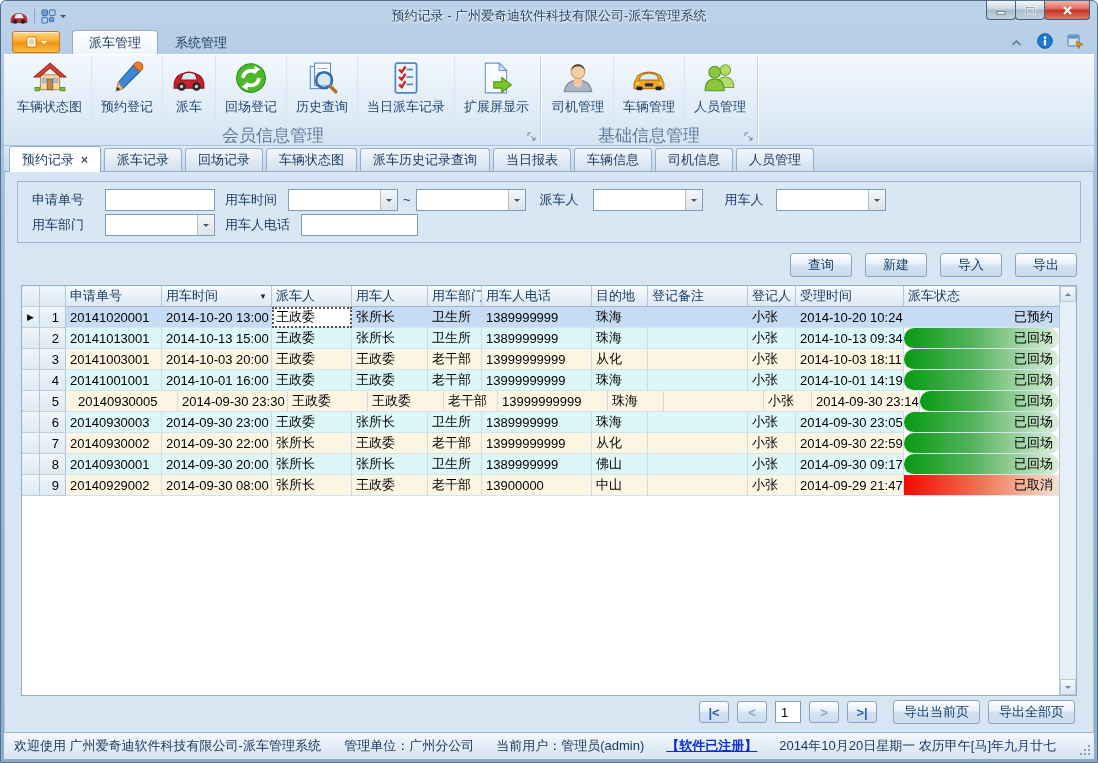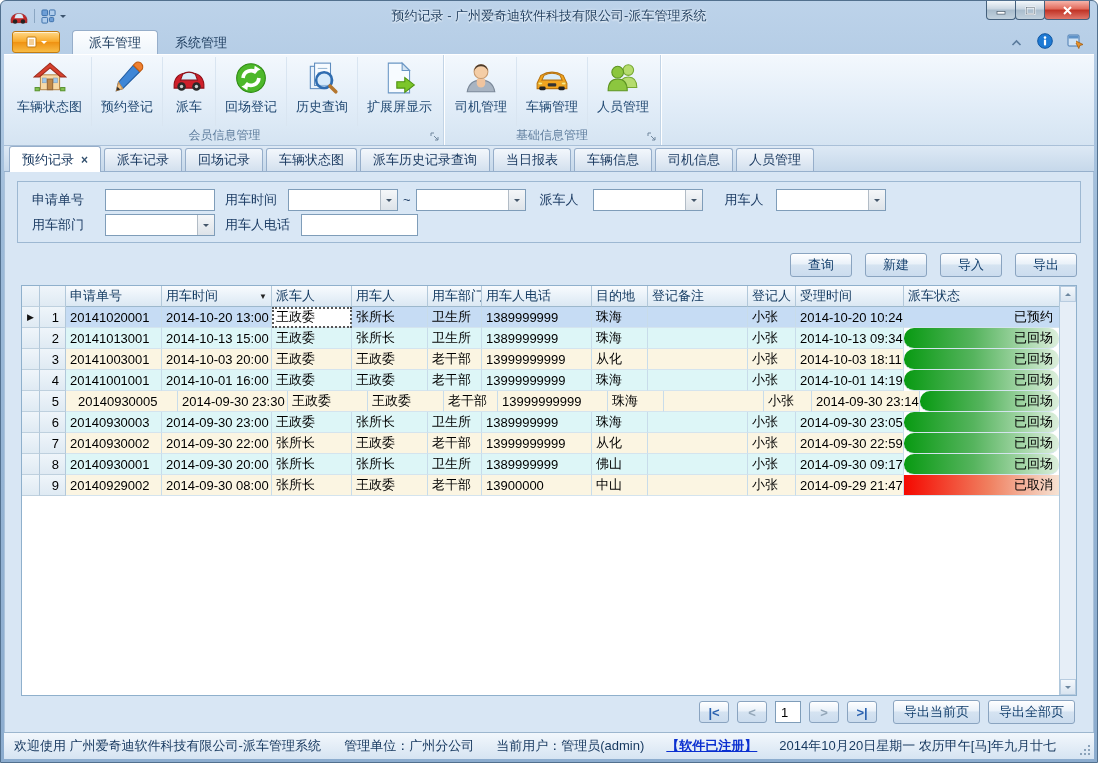--- a/index.html
+++ b/index.html
@@ -36,21 +36,21 @@
     border-top: 1px solid #fff; border-bottom: 1px solid #a9c0d8; }
   .rgroup { display: flex; flex-direction: column; border-right: 1px solid #c2d4e6; box-shadow: 1px 0 0 #fff; }
   .rgroup-buttons { flex: 1; display: flex; align-items: stretch; padding: 2px 2px 0; }
   .rb-btn { display: flex; flex-direction: column; align-items: center; padding: 4px 9px 2px;
     border-right: 1px solid #d9e5f1; cursor: default; }
   .rb-btn:last-child { border-right: none; }
   .rb-icon { width: 34px; height: 34px; flex: none; }
   .rb-icon svg { width: 34px; height: 34px; }
   .rb-label { margin-top: 3px; color: #234a73; white-space: nowrap; }
   .rgroup-label { height: 19px; display: flex; align-items: center; justify-content: center;
-    color: #5f7e9e; font-size: 12px; position: relative; }
+    color: #5f7e9e; font-size: 17px; position: relative; }
   .launcher { position: absolute; right: 4px; bottom: 4px; line-height: 0; }
   
   .docbar { height: 26px; flex: none; background: linear-gradient(#dde9f5, #c6d8ea);
     border-bottom: 1px solid #96b0cc; display: flex; align-items: flex-end; padding-left: 5px; gap: 3px; }
   .dtab { height: 23px; padding: 0 12px; display: flex; align-items: center; gap: 7px; color: #17375e;
     background: linear-gradient(#f3f7fc, #d3e0ee); border: 1px solid #96aeca; border-bottom: none;
     border-radius: 3px 3px 0 0; white-space: nowrap; }
   .dtab.active { height: 26px; background: #fff; margin-bottom: -1px; }
   .dtab-close { color: #33506e; font-size: 12px; font-weight: bold; }
   
@@ -234,20 +234,32 @@
           <div class="rb-btn">
             <span class="rb-icon"><svg viewBox="0 0 32 32">
                 <rect x="5" y="5" width="15" height="21" fill="#e8f1fa" stroke="#5e8cbe"></rect>
                 <rect x="9" y="2" width="15" height="21" fill="#f7fbff" stroke="#5e8cbe"></rect>
                 <line x1="12" y1="7" x2="21" y2="7" stroke="#9ab8d4"></line>
                 <line x1="12" y1="11" x2="21" y2="11" stroke="#9ab8d4"></line>
                 <circle cx="18" cy="18" r="7.5" fill="rgba(190,220,245,.55)" stroke="#2f6cb0" stroke-width="2.4"></circle>
                 <line x1="23.5" y1="23.5" x2="29" y2="29" stroke="#b4762e" stroke-width="3.4" stroke-linecap="round"></line>
               </svg></span>
             <span class="rb-label">历史查询</span>
+          </div>
+          <div class="rb-btn">
+            <span class="rb-icon"><svg viewBox="0 0 32 32">
+                <rect x="6" y="2" width="20" height="28" rx="2" fill="#eaf4fd" stroke="#4e88c4" stroke-width="1.6"></rect>
+                <line x1="16.5" y1="8" x2="22.5" y2="8" stroke="#4e88c4" stroke-width="1.6"></line>
+                <line x1="16.5" y1="15" x2="22.5" y2="15" stroke="#4e88c4" stroke-width="1.6"></line>
+                <line x1="16.5" y1="22" x2="22.5" y2="22" stroke="#4e88c4" stroke-width="1.6"></line>
+                <path d="M9.5 8 l2.5 2.5 L15.5 5" stroke="#d62018" stroke-width="2.2" fill="none"></path>
+                <path d="M9.5 15 l2.5 2.5 L15.5 12" stroke="#d62018" stroke-width="2.2" fill="none"></path>
+                <path d="M9.5 22 l2.5 2.5 L15.5 19" stroke="#d62018" stroke-width="2.2" fill="none"></path>
+              </svg></span>
+            <span class="rb-label">当日派车记录</span>
           </div>
           <div class="rb-btn">
             <span class="rb-icon"><svg viewBox="0 0 32 32">
                 <path d="M5 2 h13 l7 7 v21 H5 z" fill="#f7fbff" stroke="#6a96c4"></path>
                 <path d="M18 2 l7 7 h-7 z" fill="#d4e4f2" stroke="#6a96c4"></path>
                 <path d="M13 19.5 h7.5 v-4 l9 7 -9 7 v-4 H13 z" fill="#7cc62a" stroke="#4e9210"></path>
               </svg></span>
             <span class="rb-label">扩展屏显示</span>
           </div>
         </div>

